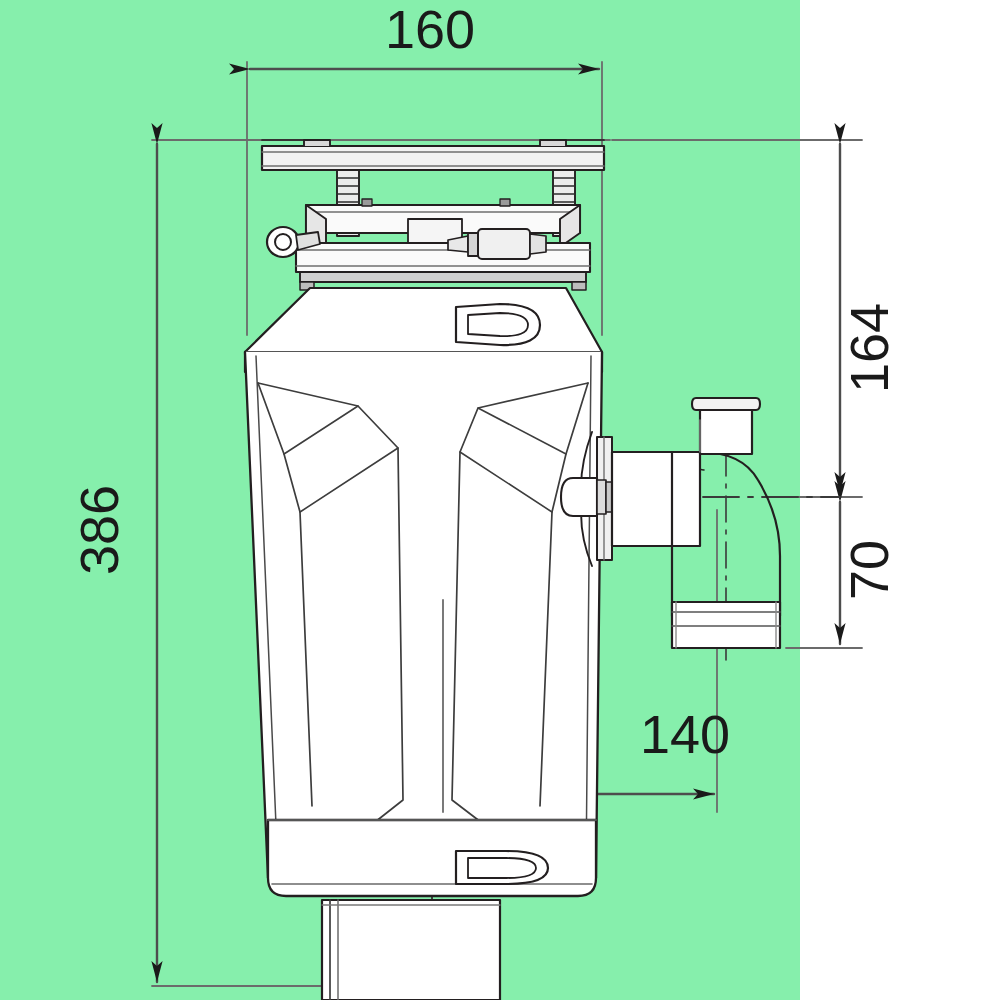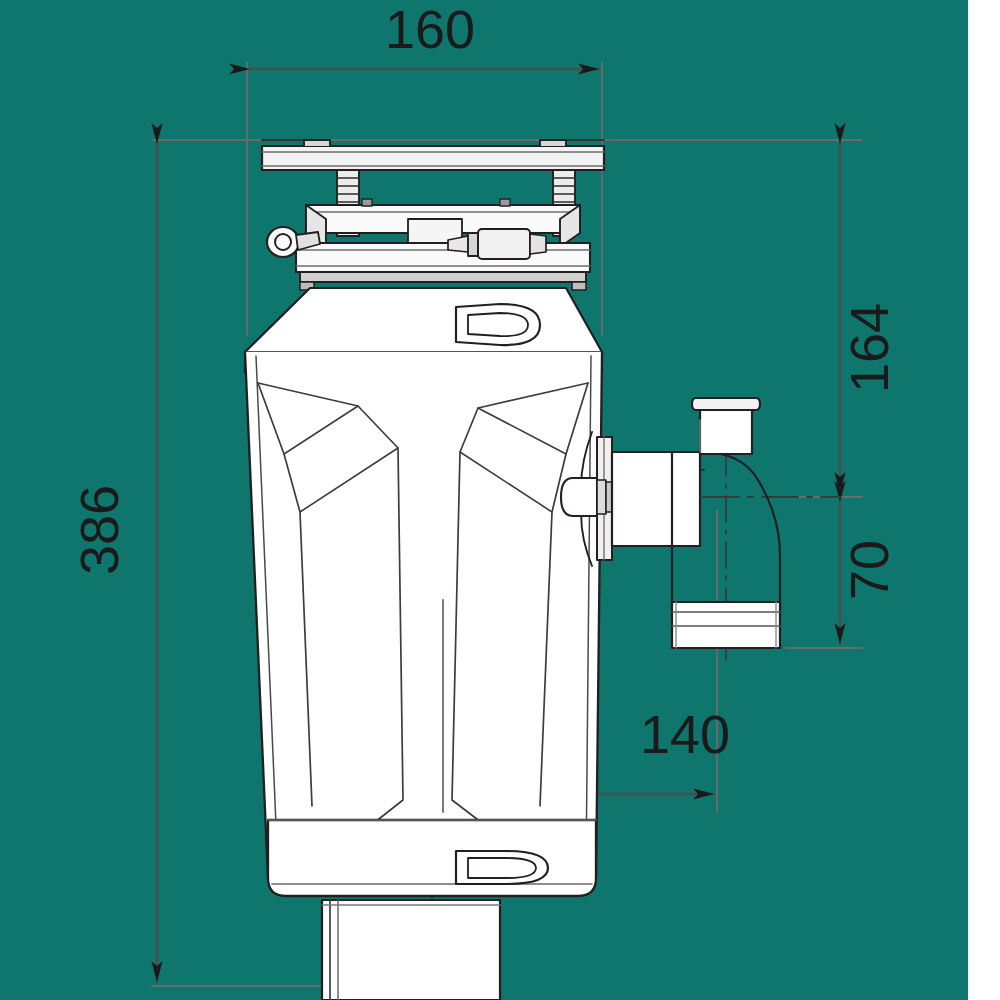--- a/index.html
+++ b/index.html
@@ -9,23 +9,23 @@
     background: #ffffff;
   }
   body {
     width: 1000px;
     height: 1000px;
     overflow: hidden;
     font-family: "Liberation Sans", sans-serif;
   }
   #sheet {
     position: relative;
-    width: 968px;
+    width: 800px;
     height: 1000px;
-    background: #0f766e;
+    background: #86efac;
   }
   #drawing {
     position: absolute;
     left: 0;
     top: 0;
     width: 1000px;
     height: 1000px;
     display: block;
   }
   .dim-text {

